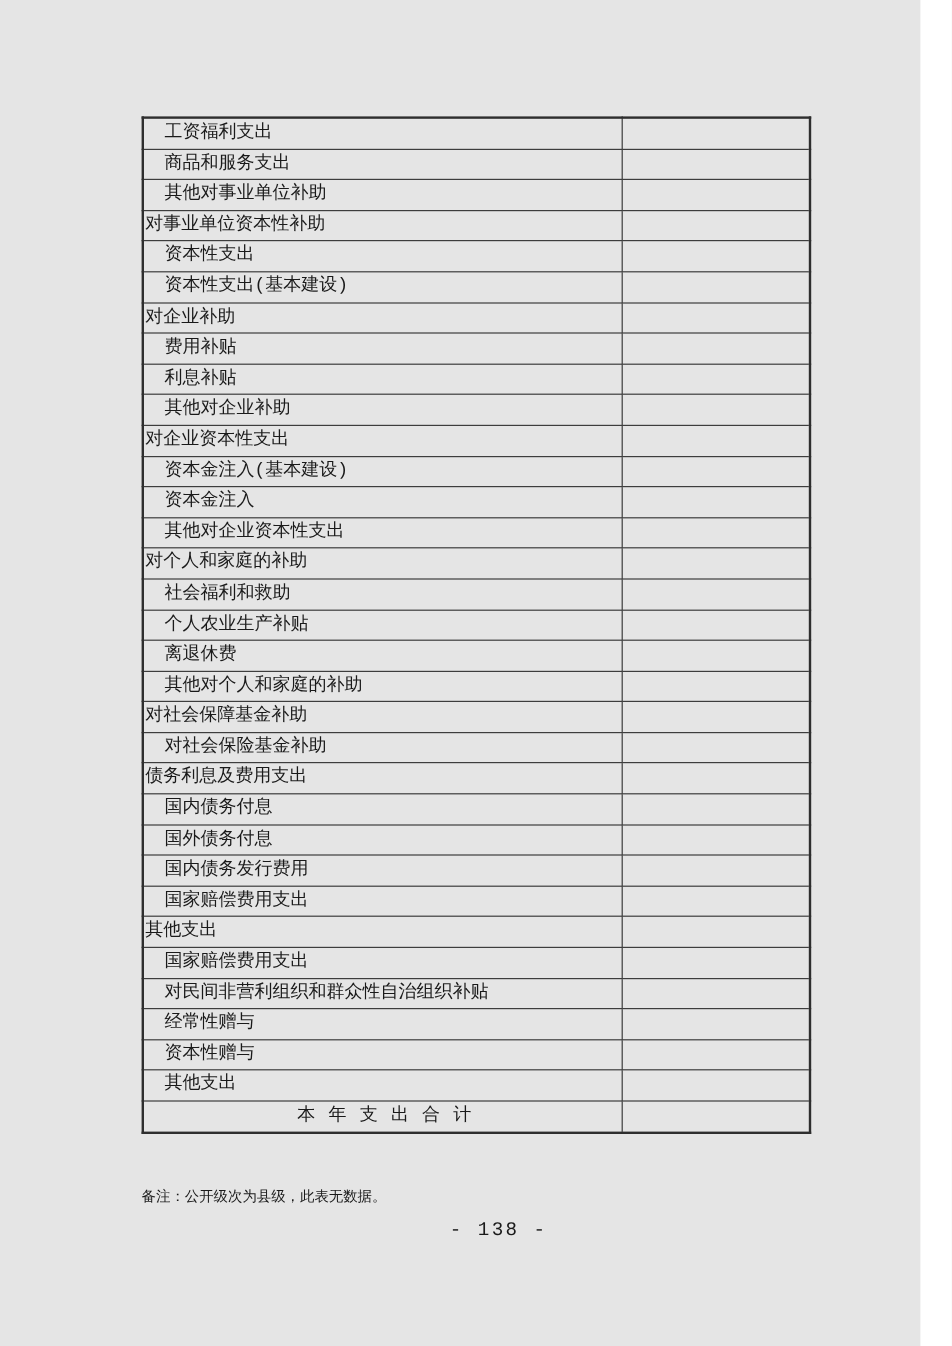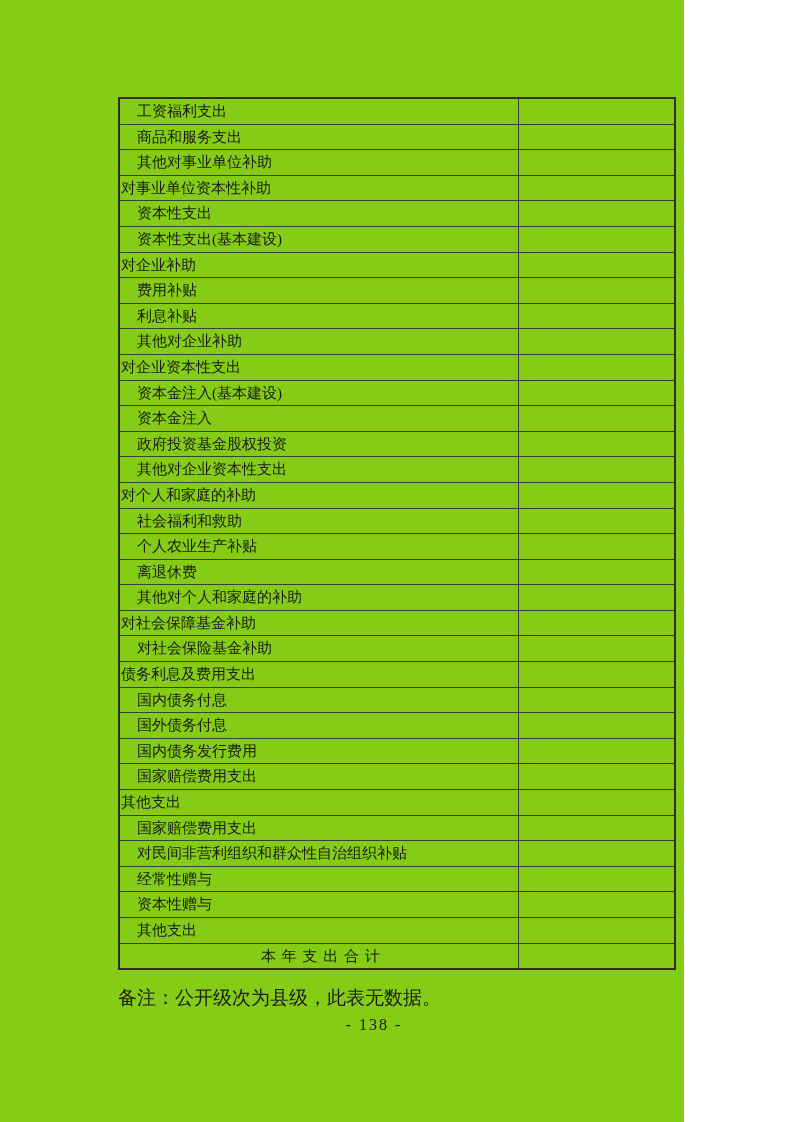--- a/index.html
+++ b/index.html
@@ -2,24 +2,24 @@
 <html><head>
 <meta charset="utf-8">
 <style>
   html, body {
     margin: 0;
     padding: 0;
     background: #ffffff;
   }
   .page {
     position: relative;
-    width: 684px;
+    width: 767px;
     height: 1122px;
-    background: #84cc16;
-    font-family: Liberation Serif, serif;
+    background: #e5e5e5;
+    font-family: Liberation Mono, monospace;
     color: #1a1a1a;
     overflow: hidden;
   }
   table.budget {
     position: absolute;
     left: 118px;
     top: 97px;
     width: 556px;
     border-collapse: collapse;
     table-layout: fixed;
@@ -41,21 +41,21 @@
   tr.total-row td.label-cell {
     text-align: center;
     padding-left: 4px;
     letter-spacing: 1px;
   }
   td.value-cell { }
   .footnote {
     position: absolute;
     left: 118px;
     top: 988px;
-    font-size: 19px;
+    font-size: 12px;
     line-height: 20px;
   }
   .page-number {
     position: absolute;
     left: 0;
     top: 1016px;
     width: 100%;
     text-align: center;
     font-size: 16px;
     letter-spacing: 2px;
@@ -146,26 +146,20 @@
       <td class="value-cell"></td>
     </tr>
         <tr class="indent-1">
       <td class="label-cell">
         <span>资本金注入</span>
       </td>
       <td class="value-cell"></td>
     </tr>
         <tr class="indent-1">
       <td class="label-cell">
-        <span>政府投资基金股权投资</span>
-      </td>
-      <td class="value-cell"></td>
-    </tr>
-        <tr class="indent-1">
-      <td class="label-cell">
         <span>其他对企业资本性支出</span>
       </td>
       <td class="value-cell"></td>
     </tr>
         <tr class="indent-0">
       <td class="label-cell">
         <span>对个人和家庭的补助</span>
       </td>
       <td class="value-cell"></td>
     </tr>

